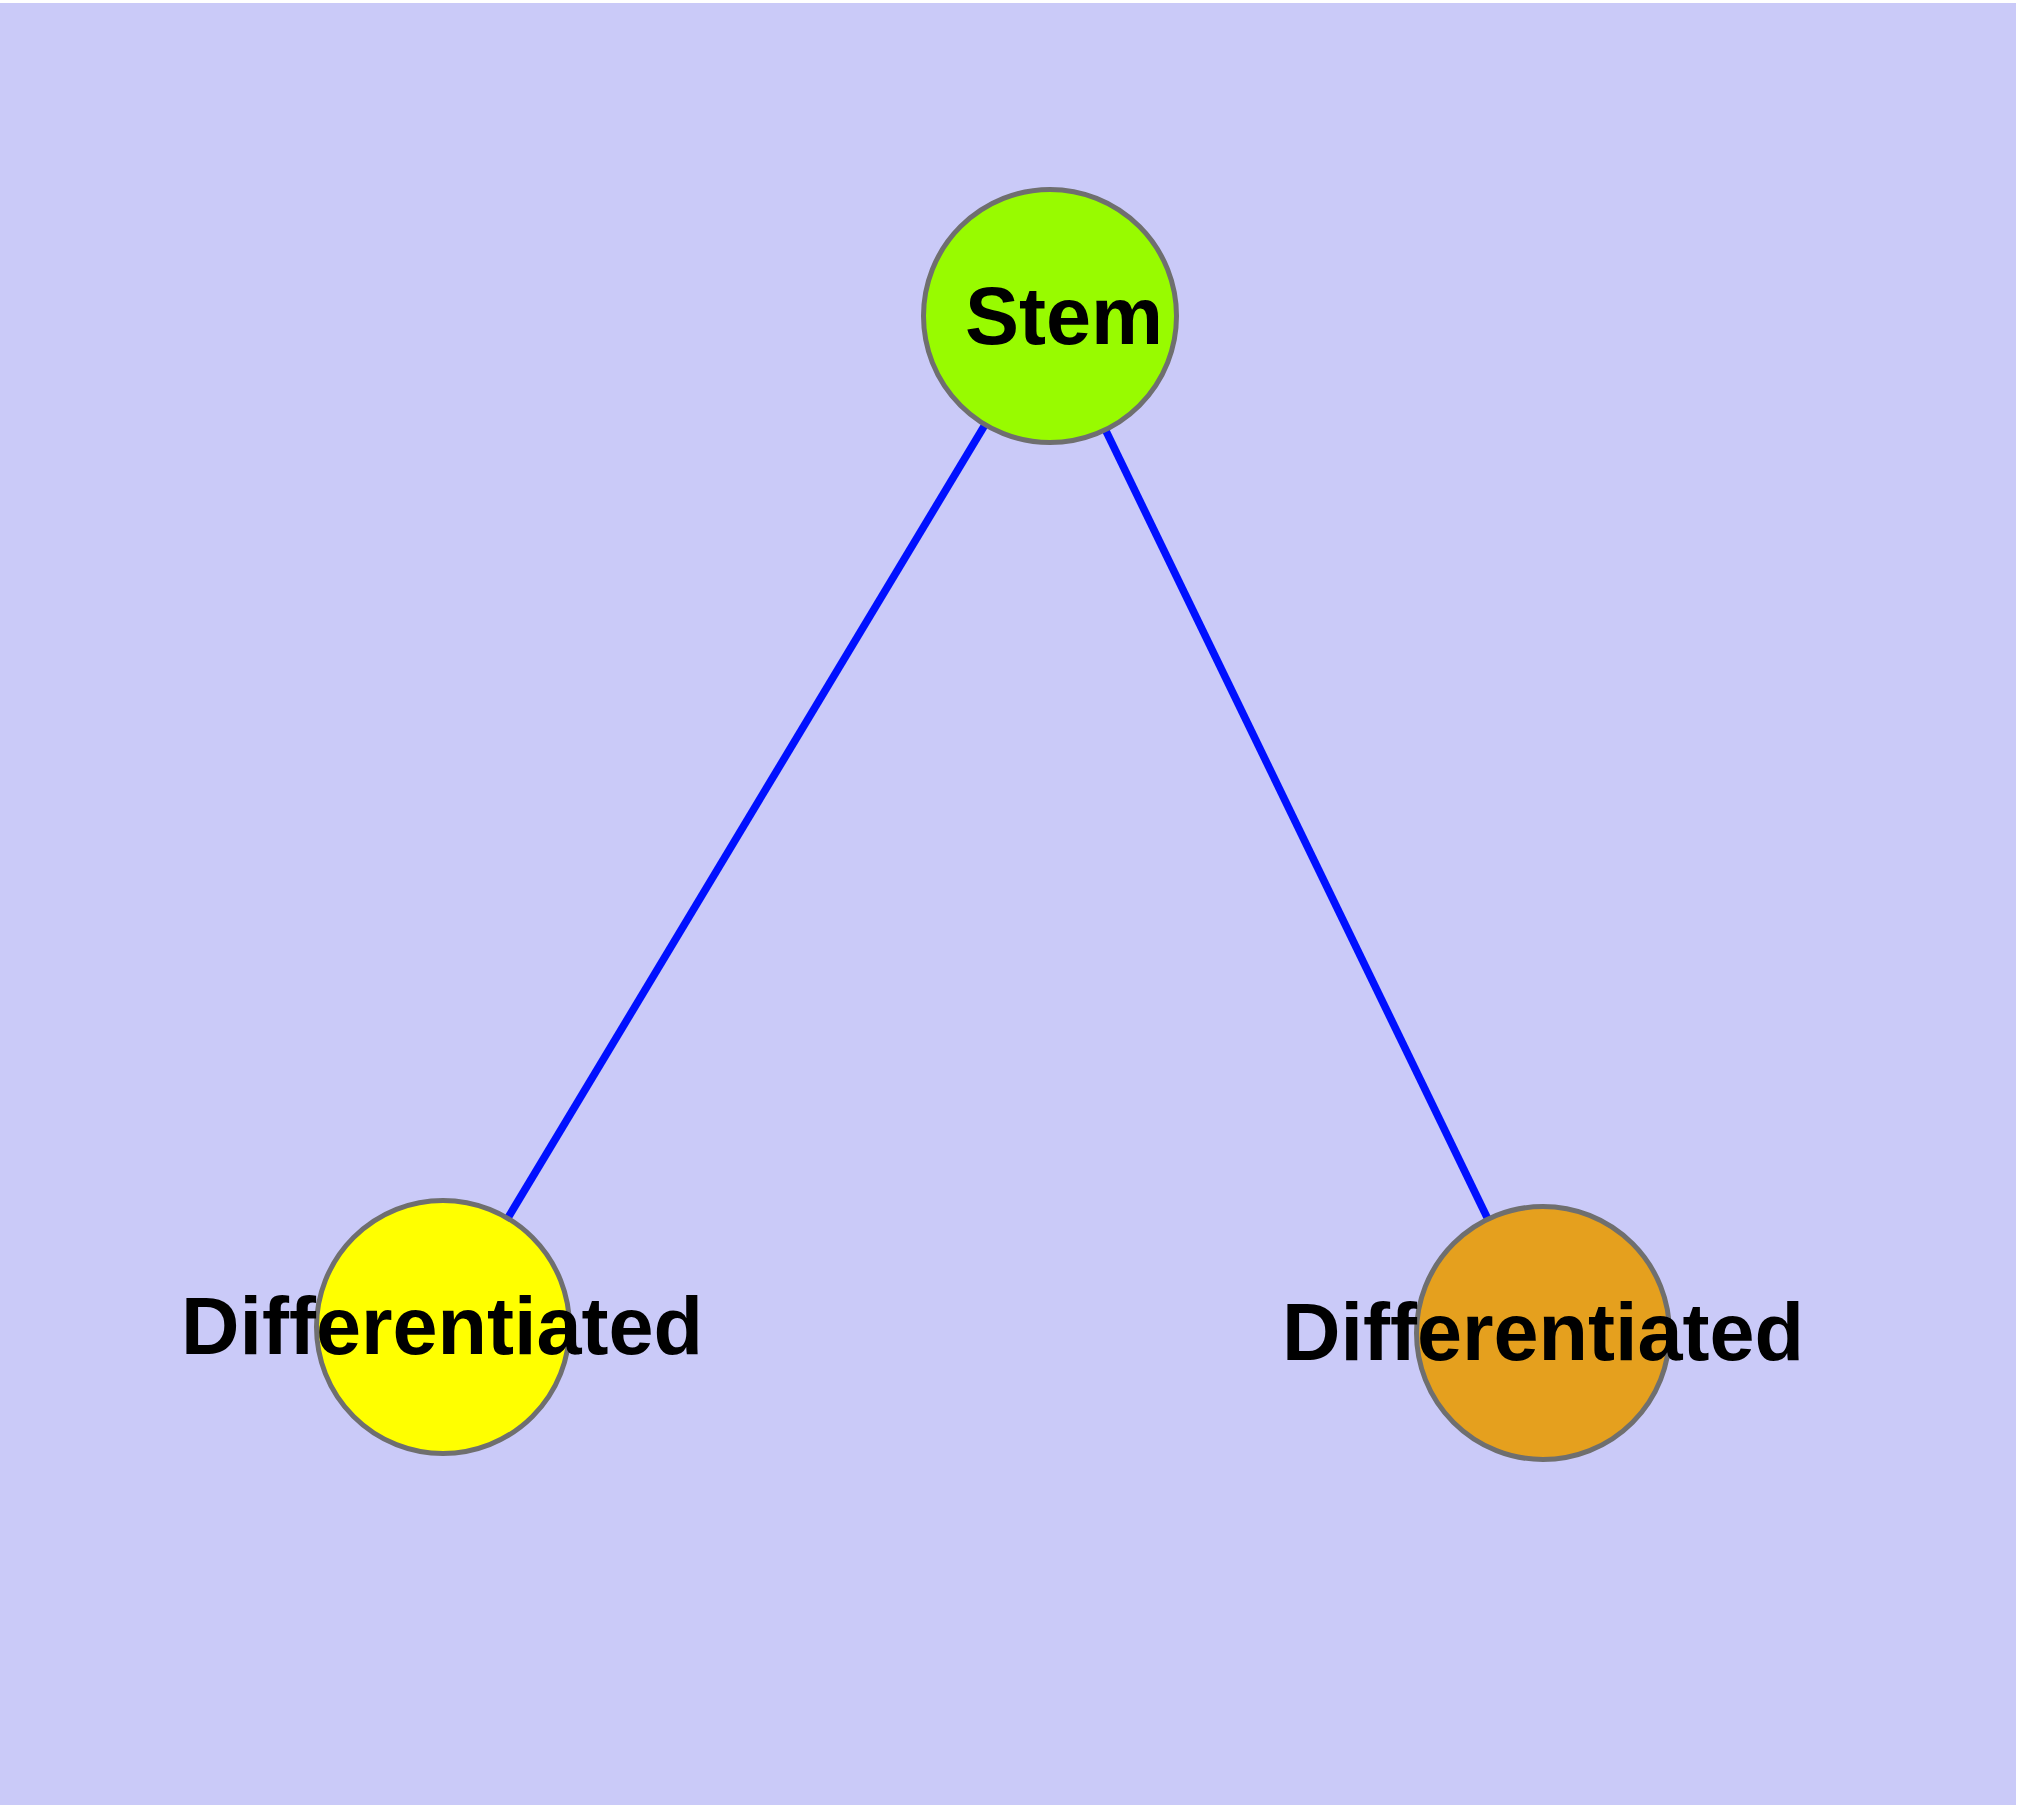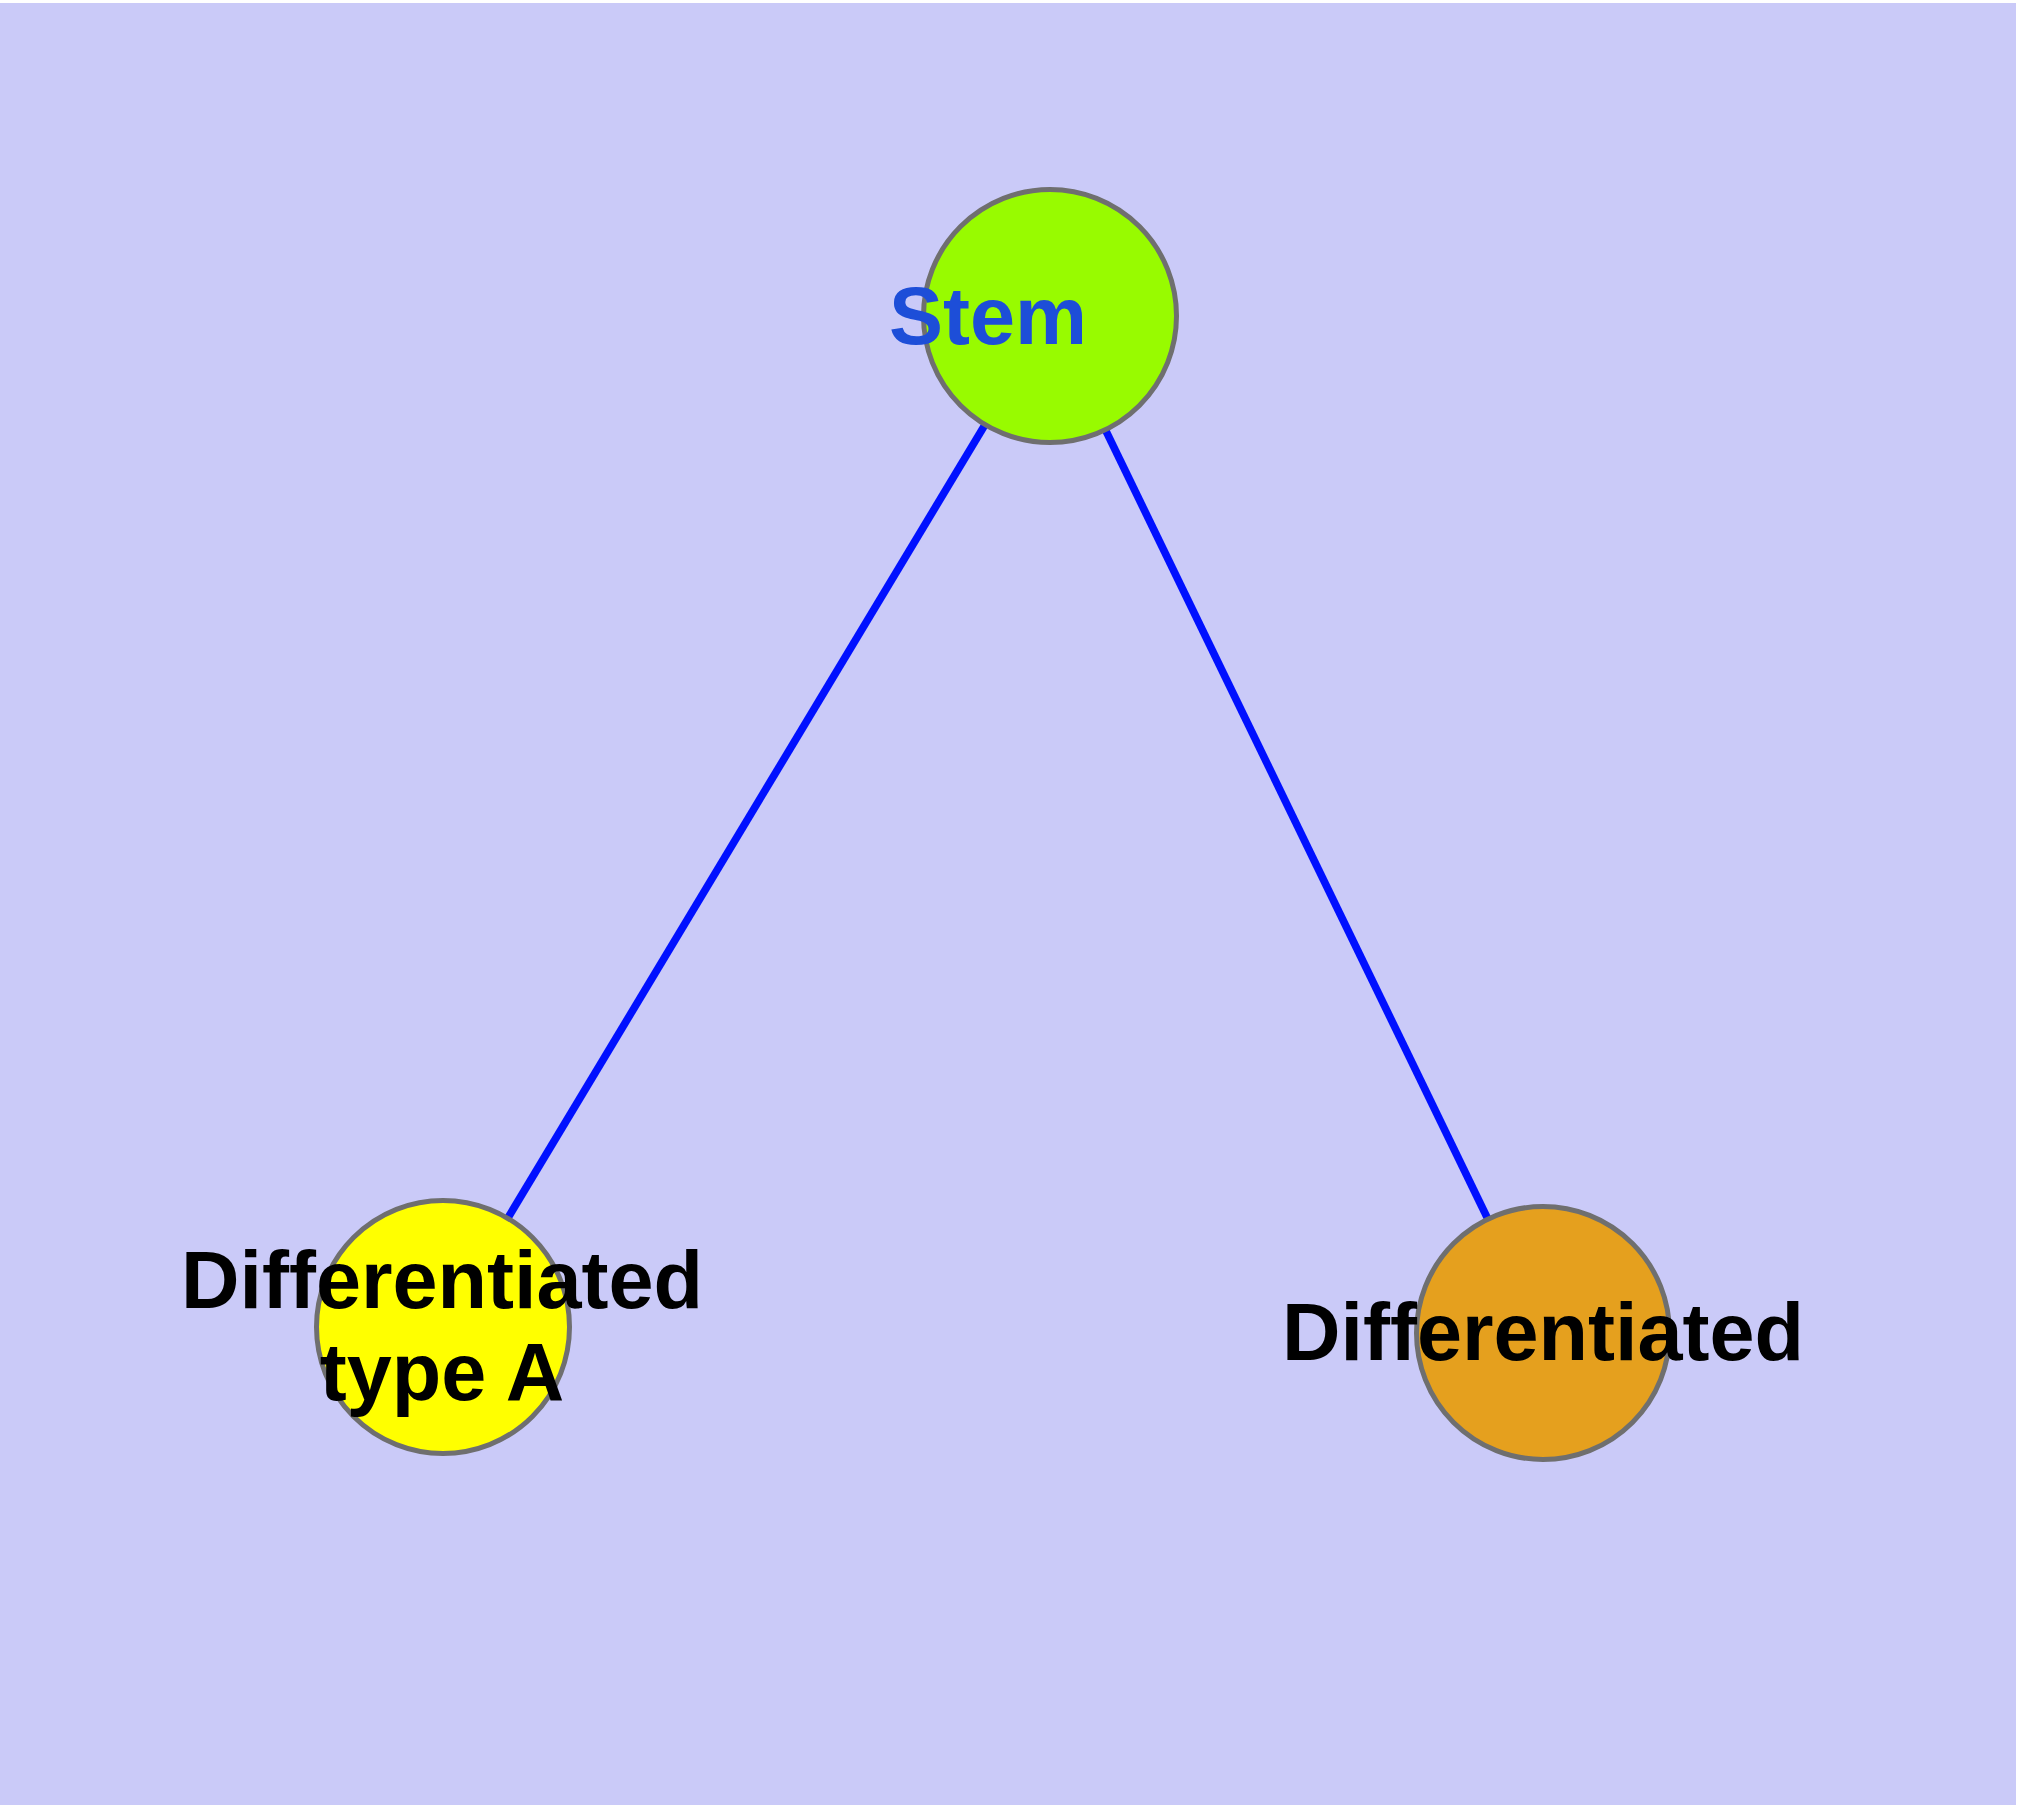--- a/index.html
+++ b/index.html
@@ -57,27 +57,26 @@
 
   <svg class="edges-layer" viewBox="0 0 2384 2138" xmlns="http://www.w3.org/2000/svg">
     <line x1="1239" y1="373" x2="522" y2="1565" stroke="#0010ff" stroke-width="9"></line>
     <line x1="1239" y1="373" x2="1820" y2="1572" stroke="#0010ff" stroke-width="9"></line>
   </svg>
 
   <div class="node" style="left: 921px; top: 187px; width: 258px; height: 258px; background: rgb(152, 251, 0); border-color: rgb(111, 111, 111); border-width: 5.1px;"></div>
   <div class="node" style="left: 314px; top: 1198px; width: 258px; height: 258px; background: rgb(255, 255, 0); border-color: rgb(111, 111, 111); border-width: 5.1px;"></div>
   <div class="node" style="left: 1414px; top: 1204px; width: 258px; height: 258px; background: rgb(229, 160, 30); border-color: rgb(111, 111, 111); border-width: 5.1px;"></div>
 
-  <div class="node-label" style="left: 988px; top: 316px; color: #1d4ed8;">
+  <div class="node-label" style="left: 1064px; top: 316px; color: #000000;">
     <span class="line">Stem</span>
 
   </div>
 
   <div class="node-label" style="left: 442px; top: 1326px; color: rgb(0, 0, 0);">
     <span class="line">Differentiated</span>
-    <span class="line">type A</span>
   </div>
 
   <div class="node-label" style="left: 1543px; top: 1332px; color: rgb(0, 0, 0);">
     <span class="line">Differentiated</span>
   </div>
 </div>
 
 
 </body></html>

